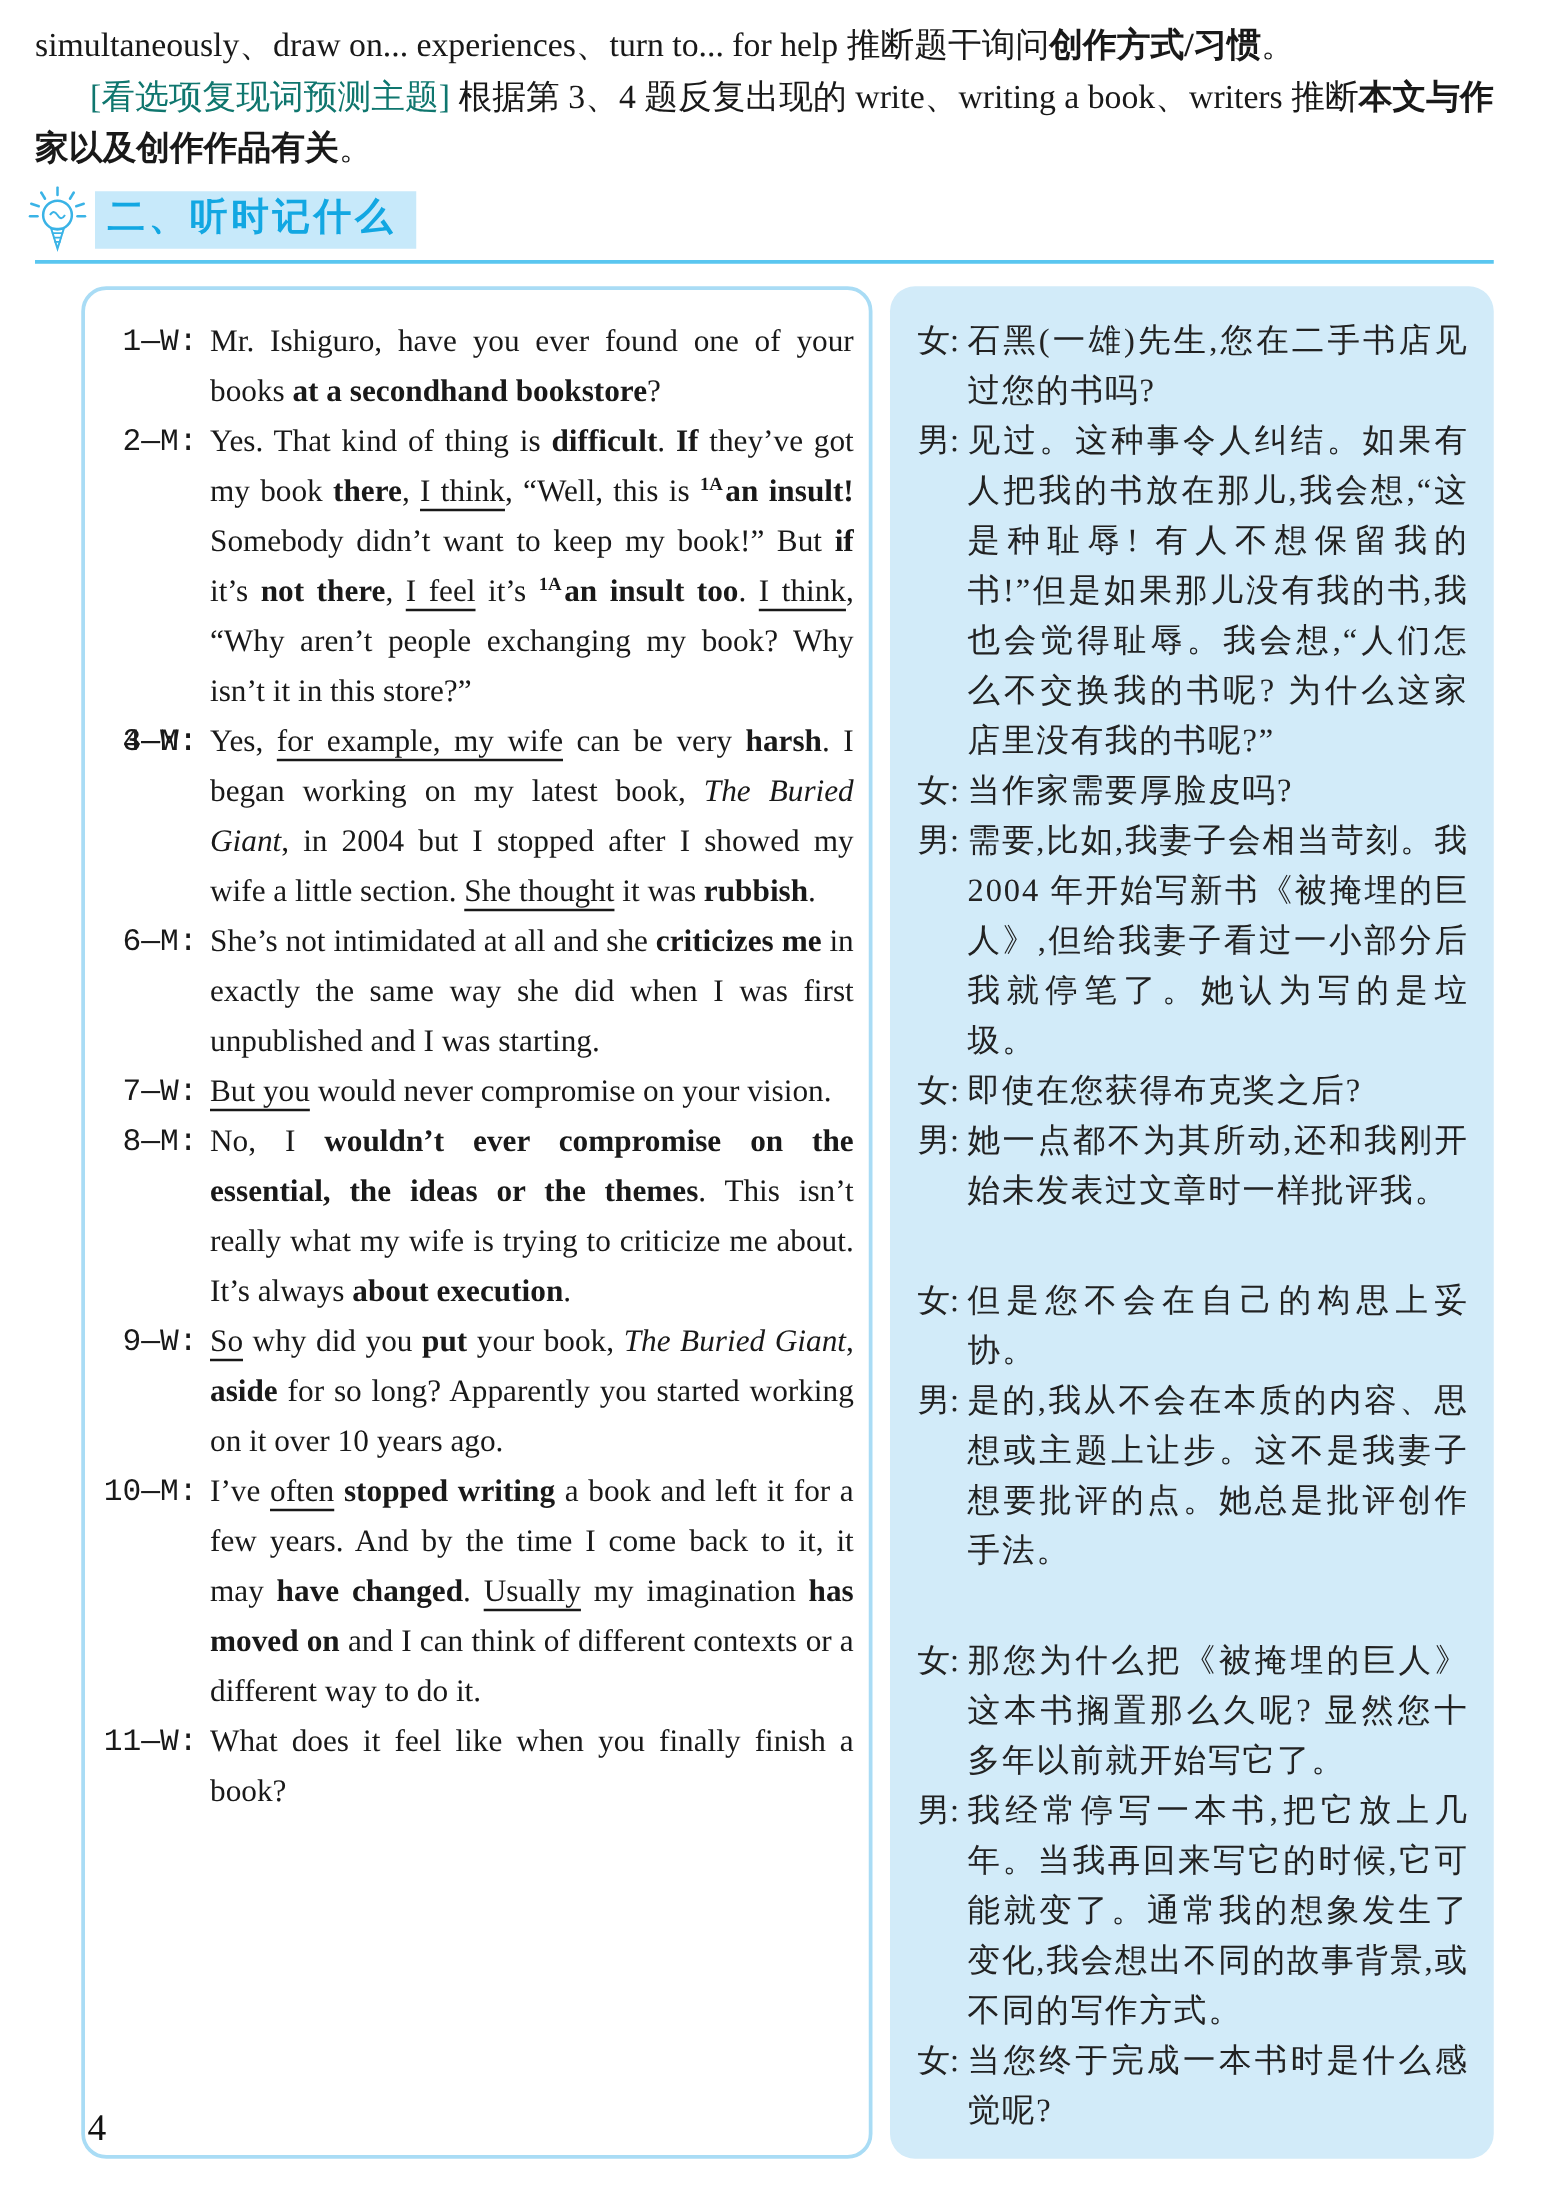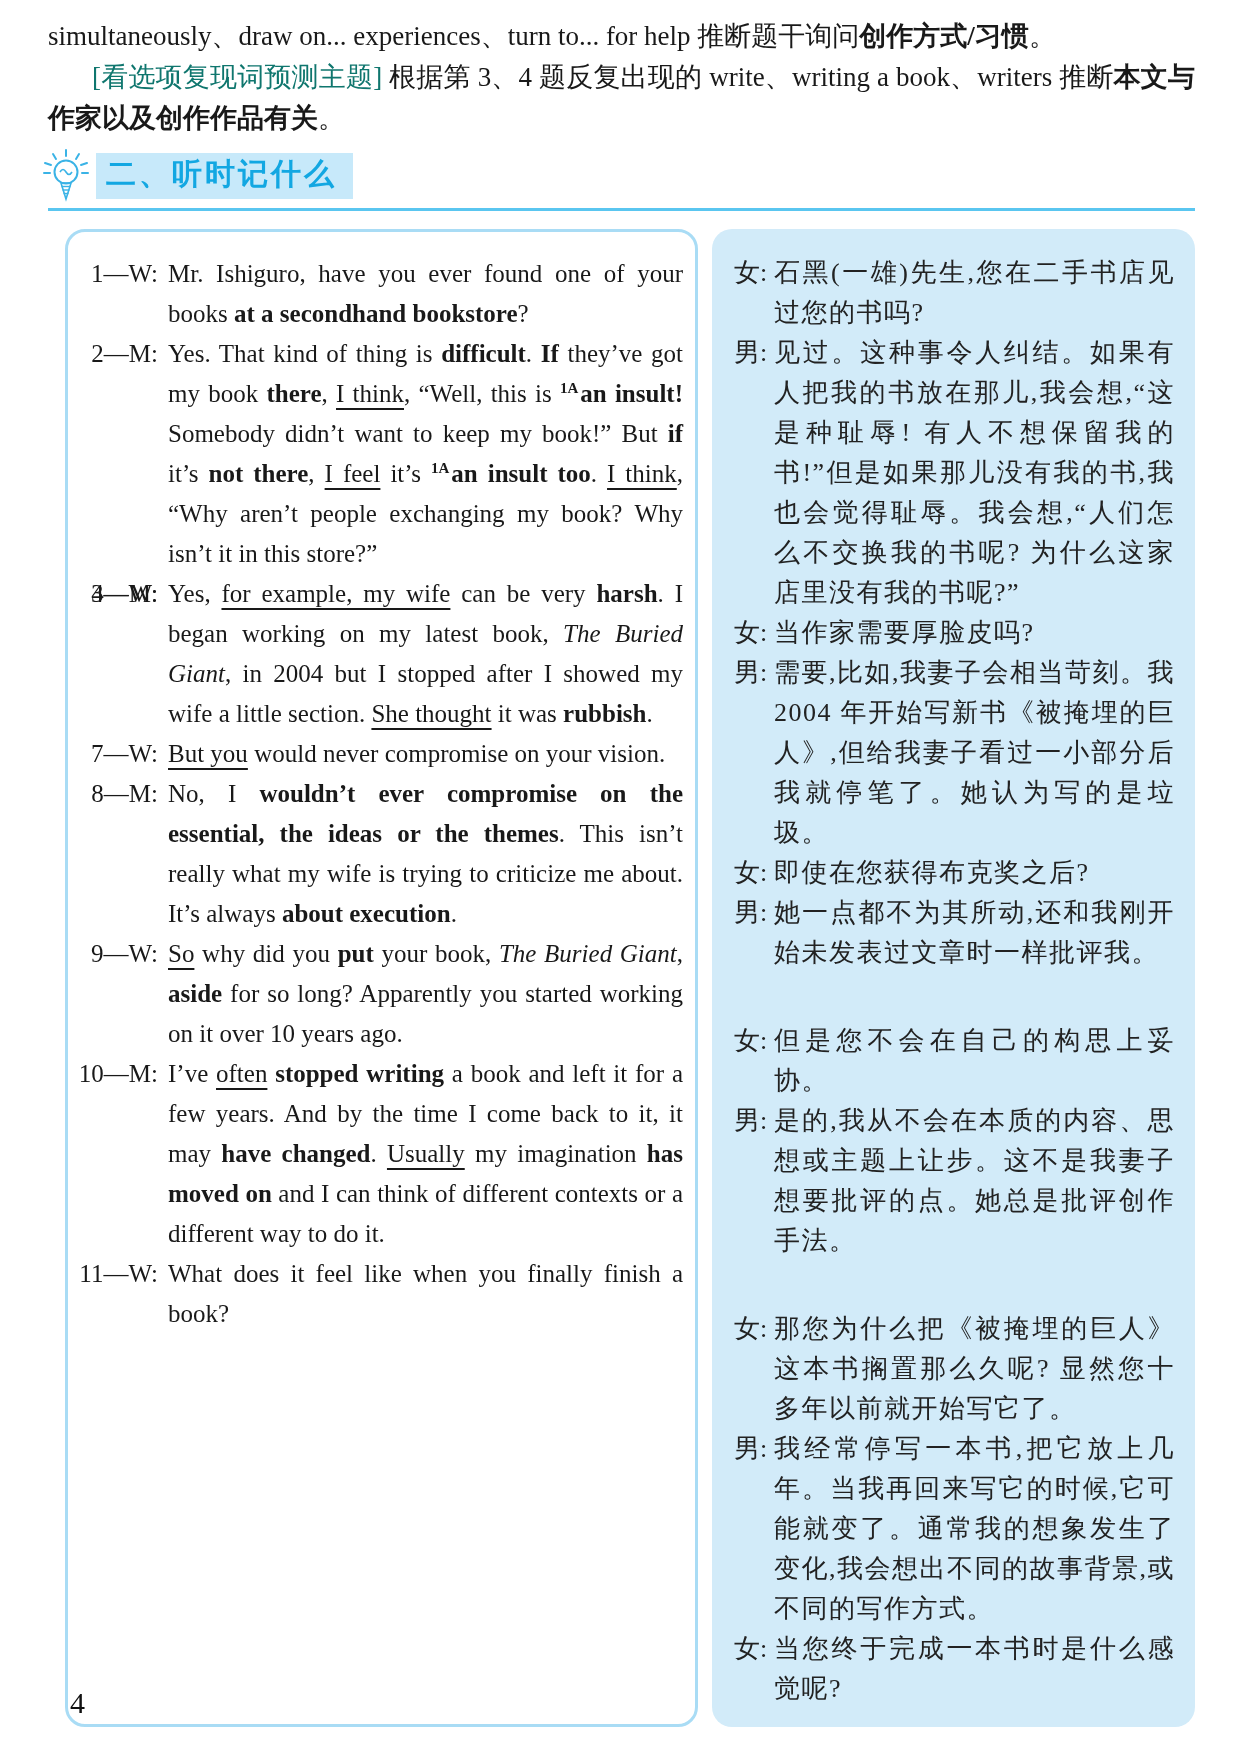--- a/index.html
+++ b/index.html
@@ -1,21 +1,21 @@
 <!DOCTYPE html>
 <html><head>
 <meta charset="utf-8">
 <style>
   html,body{margin:0;padding:0;}
   body{
     width:1240px;height:1754px;position:relative;background:#ffffff;
     font-family:"Liberation Serif","DejaVu Serif",serif;color:#191919;
     overflow:hidden;
   }
-  .content{padding:16px 45px 0 48px;border-radius:21px;}
+  .content{padding:16px 45px 0 28px;border-radius:21px;}
   
   .intro-p{margin:0;font-size:27px;line-height:41px;text-align:justify;}
   .intro-p.indent{text-indent:44px;}
   .seg-b{font-weight:bold;}
   .seg-u{text-decoration:underline;text-decoration-thickness:2px;text-underline-offset:6px;}
   .seg-i{font-style:italic;}
   sup.seg-sup{font-weight:bold;font-size:15px;line-height:0;vertical-align:super;margin-right:2px;}
   .seg-accent{color:#0f766e;font-weight:normal;}
   
   .section-header{display:flex;align-items:center;margin:10px 0 0 -6px;height:54px;}
@@ -33,21 +33,21 @@
     flex:0 0 633px;box-sizing:border-box;width:633px;
     border:3px solid #a9dcf5;border-radius:20px;background:#ffffff;
     padding:22px 12px 18px 10px;
   }
   .cn-box{
     flex:1 1 auto;box-sizing:border-box;
     background:#d2ebf9;border-radius:20px;
     padding:24px 20px 18px 22px;
   }
   .en-line{position:relative;margin:0;padding-left:90px;font-size:25px;line-height:40px;text-align:justify;}
-  .en-prefix{position:absolute;left:0;top:0;width:80px;text-align:right;white-space:nowrap;}
+  .en-prefix{position:absolute;left:0;top:0;width:80px;text-align:right;white-space:nowrap;font-family:Liberation Mono, monospace;}
   .cn-line{position:relative;margin:0;padding-left:40px;font-size:26px;line-height:40px;text-align:justify;letter-spacing:1.5px;color:#222;}
   .cn-prefix{position:absolute;left:0;top:0;width:38px;letter-spacing:0;}
   .cn-line.gap-after{margin-bottom:48px;}
   
   .page-number{position:absolute;left:70px;bottom:34px;font-size:30px;color:#111;}
 </style>
 </head>
 <body>
 
 <div class="content">
@@ -82,20 +82,21 @@
   <div class="header-rule"></div>
 
 </div>
 
 <div class="columns">
   <div class="en-box" id="en-box">
       <p class="en-line"><span class="en-prefix">1—W:</span><span>Mr. Ishiguro, have you ever found one of your books </span><span class="seg-b">at a secondhand bookstore</span><span>?</span></p>
       <p class="en-line"><span class="en-prefix">2—M:</span><span>Yes. That kind of thing is </span><span class="seg-b">difficult</span><span>. </span><span class="seg-b">If</span><span> they’ve got my book </span><span class="seg-b">there</span><span>, </span><span class="seg-u">I think</span><span>, “Well, this is </span><sup class="seg-sup">1A</sup><span class="seg-b">an insult!</span><span> Somebody didn’t want to keep my book!” But </span><span class="seg-b">if</span><span> it’s </span><span class="seg-b">not there</span><span>, </span><span class="seg-u">I feel</span><span> it’s </span><sup class="seg-sup">1A</sup><span class="seg-b">an insult too</span><span>. </span><span class="seg-u">I think</span><span>, “Why aren’t people exchanging my book? Why isn’t it in this store?”</span></p>
       <p class="en-line"><span class="en-prefix">3—W:</span></p>
       <p class="en-line"><span class="en-prefix">4—M:</span><span>Yes, </span><span class="seg-u">for example, my wife</span><span> can be very </span><span class="seg-b">harsh</span><span>. I began working on my latest book, </span><span class="seg-i">The Buried Giant</span><span>, in 2004 but I stopped after I showed my wife a little section. </span><span class="seg-u">She thought</span><span> it was </span><span class="seg-b">rubbish</span><span>.</span></p>
+      <p class="en-line"><span class="en-prefix">6—M:</span><span>She’s not intimidated at all and she </span><span class="seg-b">criticizes me</span><span> in exactly the same way she did when I was first unpublished and I was starting.</span></p>
       <p class="en-line"><span class="en-prefix">7—W:</span><span class="seg-u">But you</span><span> would never compromise on your vision.</span></p>
       <p class="en-line"><span class="en-prefix">8—M:</span><span>No, I </span><span class="seg-b">wouldn’t ever compromise on the essential, the ideas or the themes</span><span>. This isn’t really what my wife is trying to criticize me about. It’s always </span><span class="seg-b">about execution</span><span>.</span></p>
       <p class="en-line"><span class="en-prefix">9—W:</span><span class="seg-u">So</span><span> why did you </span><span class="seg-b">put</span><span> your book, </span><span class="seg-i">The Buried Giant</span><span>, </span><span class="seg-b">aside</span><span> for so long? Apparently you started working on it over 10 years ago.</span></p>
       <p class="en-line"><span class="en-prefix">10—M:</span><span>I’ve </span><span class="seg-u">often</span><span> </span><span class="seg-b">stopped writing</span><span> a book and left it for a few years. And by the time I come back to it, it may </span><span class="seg-b">have changed</span><span>. </span><span class="seg-u">Usually</span><span> my imagination </span><span class="seg-b">has moved on</span><span> and I can think of different contexts or a different way to do it.</span></p>
       <p class="en-line"><span class="en-prefix">11—W:</span><span>What does it feel like when you finally finish a book?</span></p>
     </div>
   <div class="cn-box" id="cn-box">
       <p class="cn-line"><span class="cn-prefix">女:</span><span>石黑(一雄)先生,您在二手书店见过您的书吗?</span></p>
       <p class="cn-line"><span class="cn-prefix">男:</span><span>见过。这种事令人纠结。如果有人把我的书放在那儿,我会想,“这是种耻辱! 有人不想保留我的书!”但是如果那儿没有我的书,我也会觉得耻辱。我会想,“人们怎么不交换我的书呢? 为什么这家店里没有我的书呢?”</span></p>
       <p class="cn-line"><span class="cn-prefix">女:</span><span>当作家需要厚脸皮吗?</span></p>

